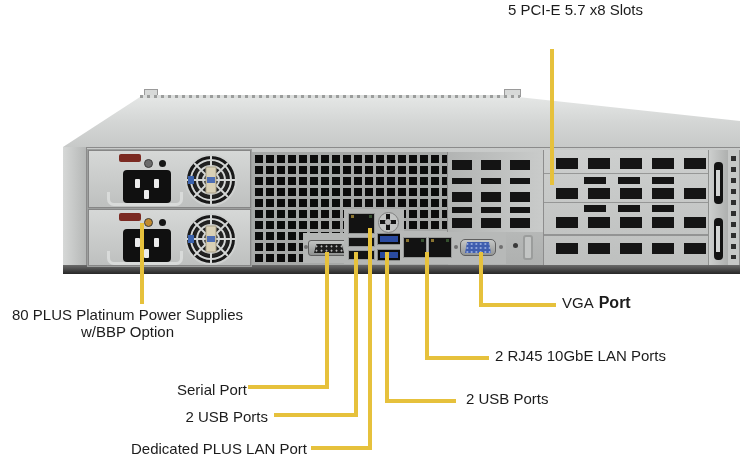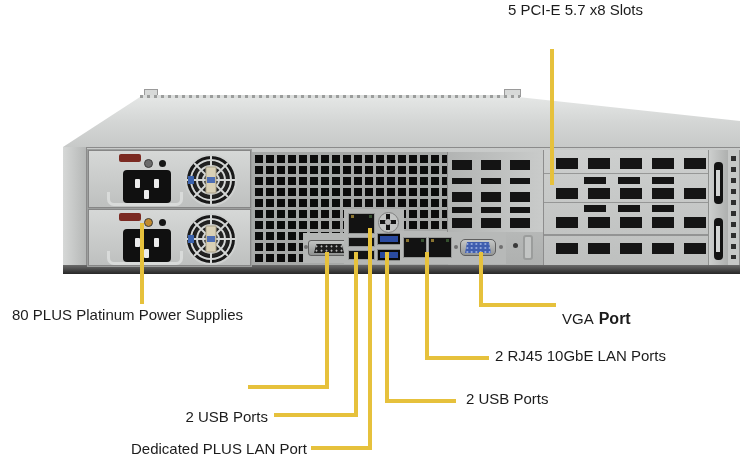--- a/index.html
+++ b/index.html
@@ -253,28 +253,30 @@
     <div class="line" style="left:479px;top:252px;width:4px;height:55px"></div>
     <div class="line" style="left:479px;top:303px;width:77px;height:4px"></div>
   </div>
 
   <div class="lbl center" style="left:468px;top:2px;width:215px;line-height:16px">
     <div>5 PCI-E 5.7 x8 Slots</div>
   </div>
 
   <div class="lbl center" style="left:4px;top:306px;width:247px">
     <div>80 PLUS Platinum Power Supplies</div>
-  </div>
-
+    <div>w/BBP Option</div>
+  </div>
+
+  <div class="lbl right" style="left:97px;top:381px;width:150px">Serial Port</div>
 
   <div class="lbl right" style="left:118px;top:408px;width:150px">2 USB Ports</div>
 
   <div class="lbl" style="left:131px;top:440px">Dedicated PLUS LAN Port</div>
 
   <div class="lbl" style="left:466px;top:390px">2 USB Ports</div>
 
   <div class="lbl" style="left:495px;top:347px">2 RJ45 10GbE LAN Ports</div>
 
-  <div class="lbl" style="left:562px;top:310px">
+  <div class="lbl" style="left:562px;top:294px">
     <span>VGA</span><span class="vga-bold">Port</span>
   </div>
 
 </div>
 
 </body></html>

